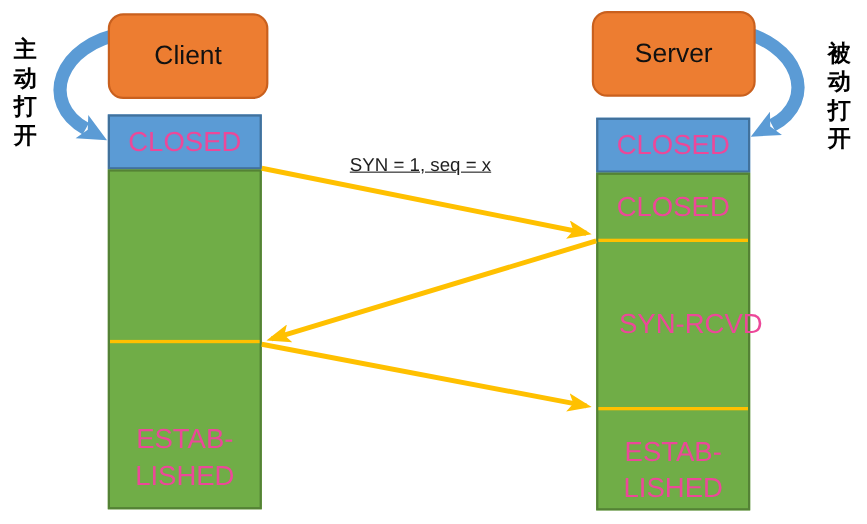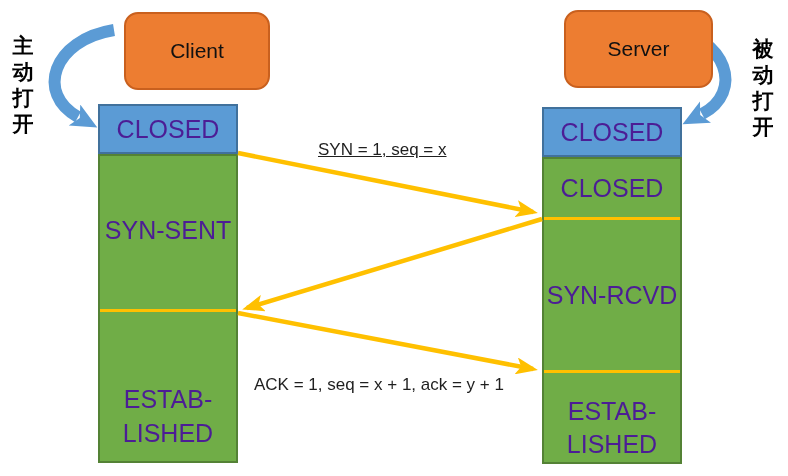--- a/index.html
+++ b/index.html
@@ -6,31 +6,31 @@
   #canvas{
     position:relative;width:788px;height:476px;background:#ffffff;overflow:hidden;
     font-family:"Liberation Sans",sans-serif;color:#1a1a1a;
   }
   .svglayer{position:absolute;left:0;top:0;width:788px;height:476px;pointer-events:none;}
 
   
   .endpoint-box{
     position:absolute;background:#ED7D31;border:2px solid #C9601E;border-radius:14px;
     display:flex;align-items:center;justify-content:center;
-    font-size:21px;color:#111;letter-spacing:0px;margin-left:26px;
+    font-size:24px;color:#111;letter-spacing:0px;
   }
 
   
   .bar{position:absolute;}
   .seg{position:absolute;left:0;width:100%;box-sizing:border-box;}
   .seg.closed{background:#5B9BD5;border:2px solid #41719C;}
   .seg.green{background:#70AD47;border:2px solid #548235;}
   .state-label{
     position:absolute;left:0;width:100%;text-align:center;
-    font-size:25px;line-height:30px;color:#4c1d95;white-space:pre-line;
+    font-size:25px;line-height:30px;color:#ec4899;white-space:pre-line;
   }
   .divider{position:absolute;height:3px;background:#FFC000;}
 
   
   .msg{
     position:absolute;font-size:17px;line-height:26px;color:#1f1f1f;
     white-space:pre-wrap;
   }
   .msg.centered{text-align:left;text-decoration:underline;}
 
@@ -68,45 +68,43 @@
     <span>Client</span>
   </div>
   <div class="endpoint-box" style="left:538px;top:10px;width:145px;height:74px;">
     <span>Server</span>
   </div>
 
   <div class="bar" style="left:98px;top:104px;width:140px;height:359px;">
     <div class="seg closed" style="top:0;height:50px;"></div>
     <div class="seg green" style="top:50px;height:309px;"></div>
     <div class="state-label" style="top:10px;">CLOSED</div>
-    <div class="state-label" style="top:111px;">SYN-SENT</div>
     <div class="divider" style="left:2px;top:205px;width:136px;"></div>
     <div class="state-label" style="top:278px;line-height:34px;">ESTAB-
 LISHED</div>
   </div>
 
   <div class="bar" style="left:542px;top:107px;width:140px;height:357px;">
     <div class="seg closed" style="top:0;height:50px;"></div>
     <div class="seg green" style="top:50px;height:307px;"></div>
     <div class="state-label" style="top:10px;">CLOSED</div>
     <div class="state-label" style="top:66px;">CLOSED</div>
     <div class="divider" style="left:2px;top:110px;width:136px;"></div>
-    <div class="state-label" style="top:173px;">SYN-RCVD</div>
+    <div class="state-label" style="top:173px;padding-left:16px;">SYN-RCVD</div>
     <div class="divider" style="left:2px;top:263px;width:136px;"></div>
     <div class="state-label" style="top:288px;line-height:33px;">ESTAB-
 LISHED</div>
   </div>
 
   <svg class="svglayer">
     <defs>
       <marker id="yellowhead" markerUnits="userSpaceOnUse" markerWidth="22" markerHeight="17" refX="17" refY="8.5" orient="auto">
         <polygon points="0,0 22,8.5 0,17 5,8.5" fill="#FFC000"></polygon>
       </marker>
     </defs>
     <line x1="238" y1="153" x2="533" y2="212" stroke="#FFC000" stroke-width="4.5" marker-end="url(#yellowhead)"></line>
     <line x1="542" y1="219" x2="247" y2="308" stroke="#FFC000" stroke-width="4.5" marker-end="url(#yellowhead)"></line>
     <line x1="238" y1="313" x2="533" y2="369" stroke="#FFC000" stroke-width="4.5" marker-end="url(#yellowhead)"></line>
   </svg>
 
   <div class="msg centered" style="left:318px;top:137px;width:140px;">SYN = 1, seq = x</div>
-  <div class="msg" style="left:254px;top:372px;">ACK = 1, seq = x + 1, ack = y + 1</div>
 
 </div>
 
 </body></html>

